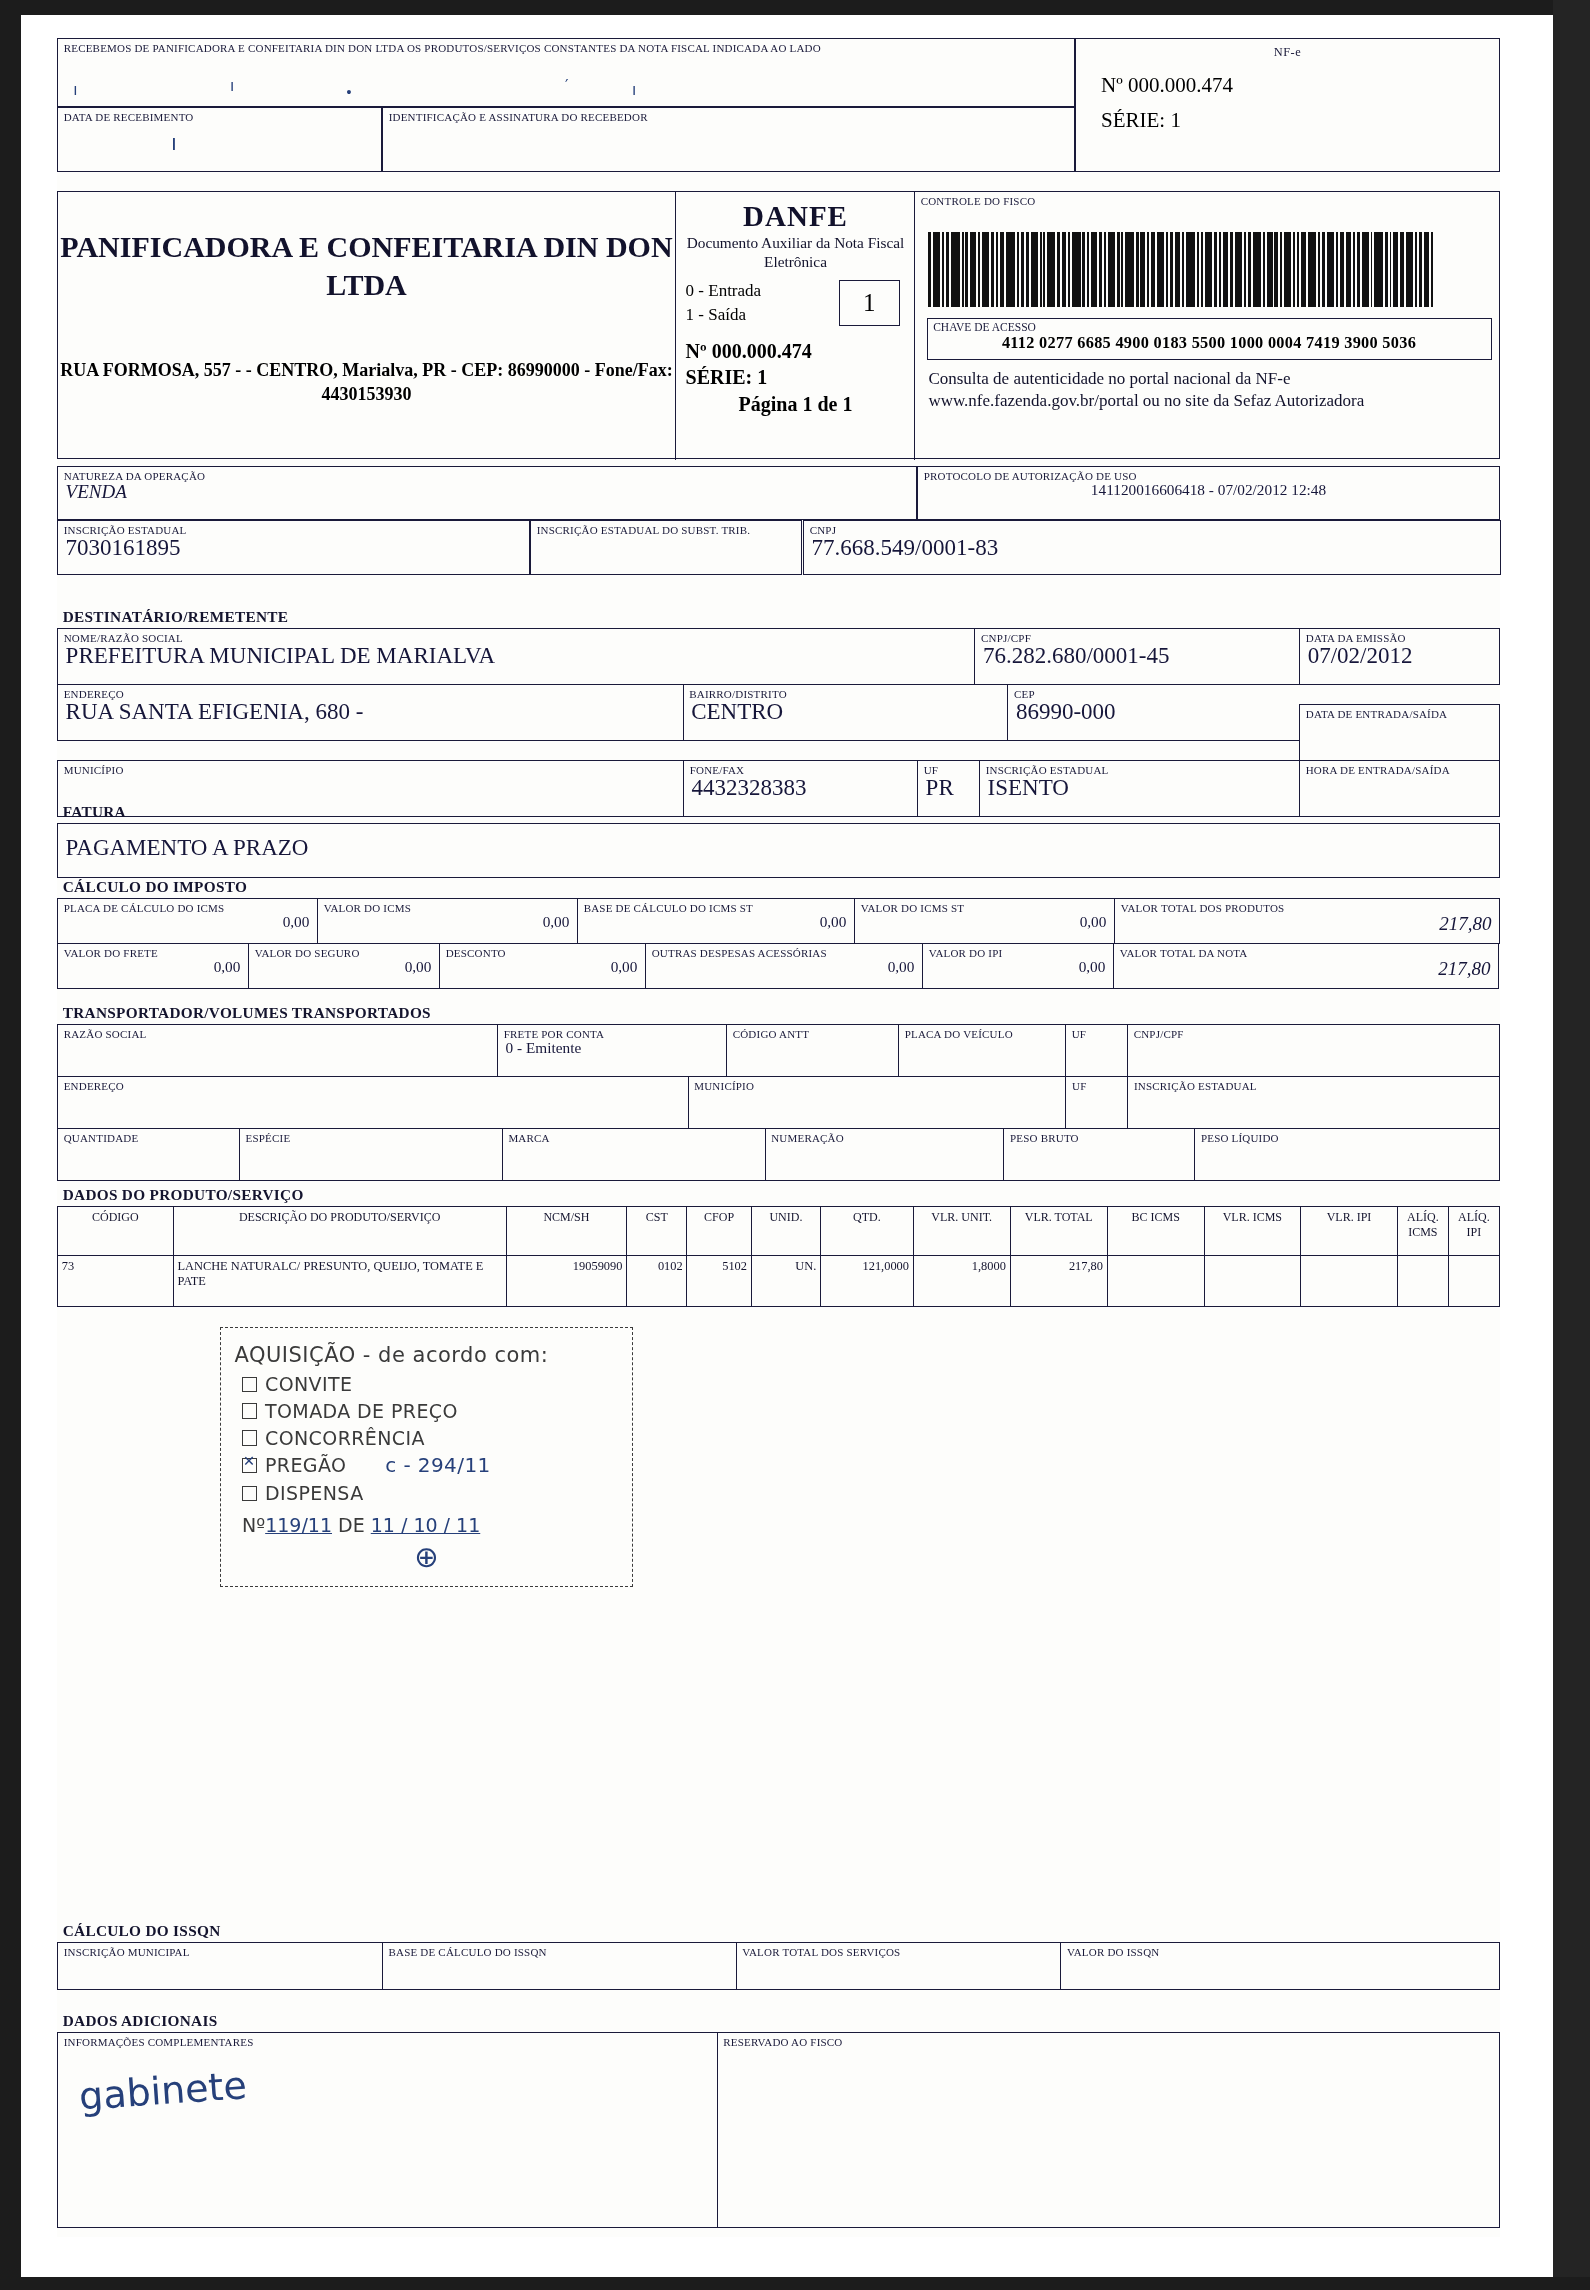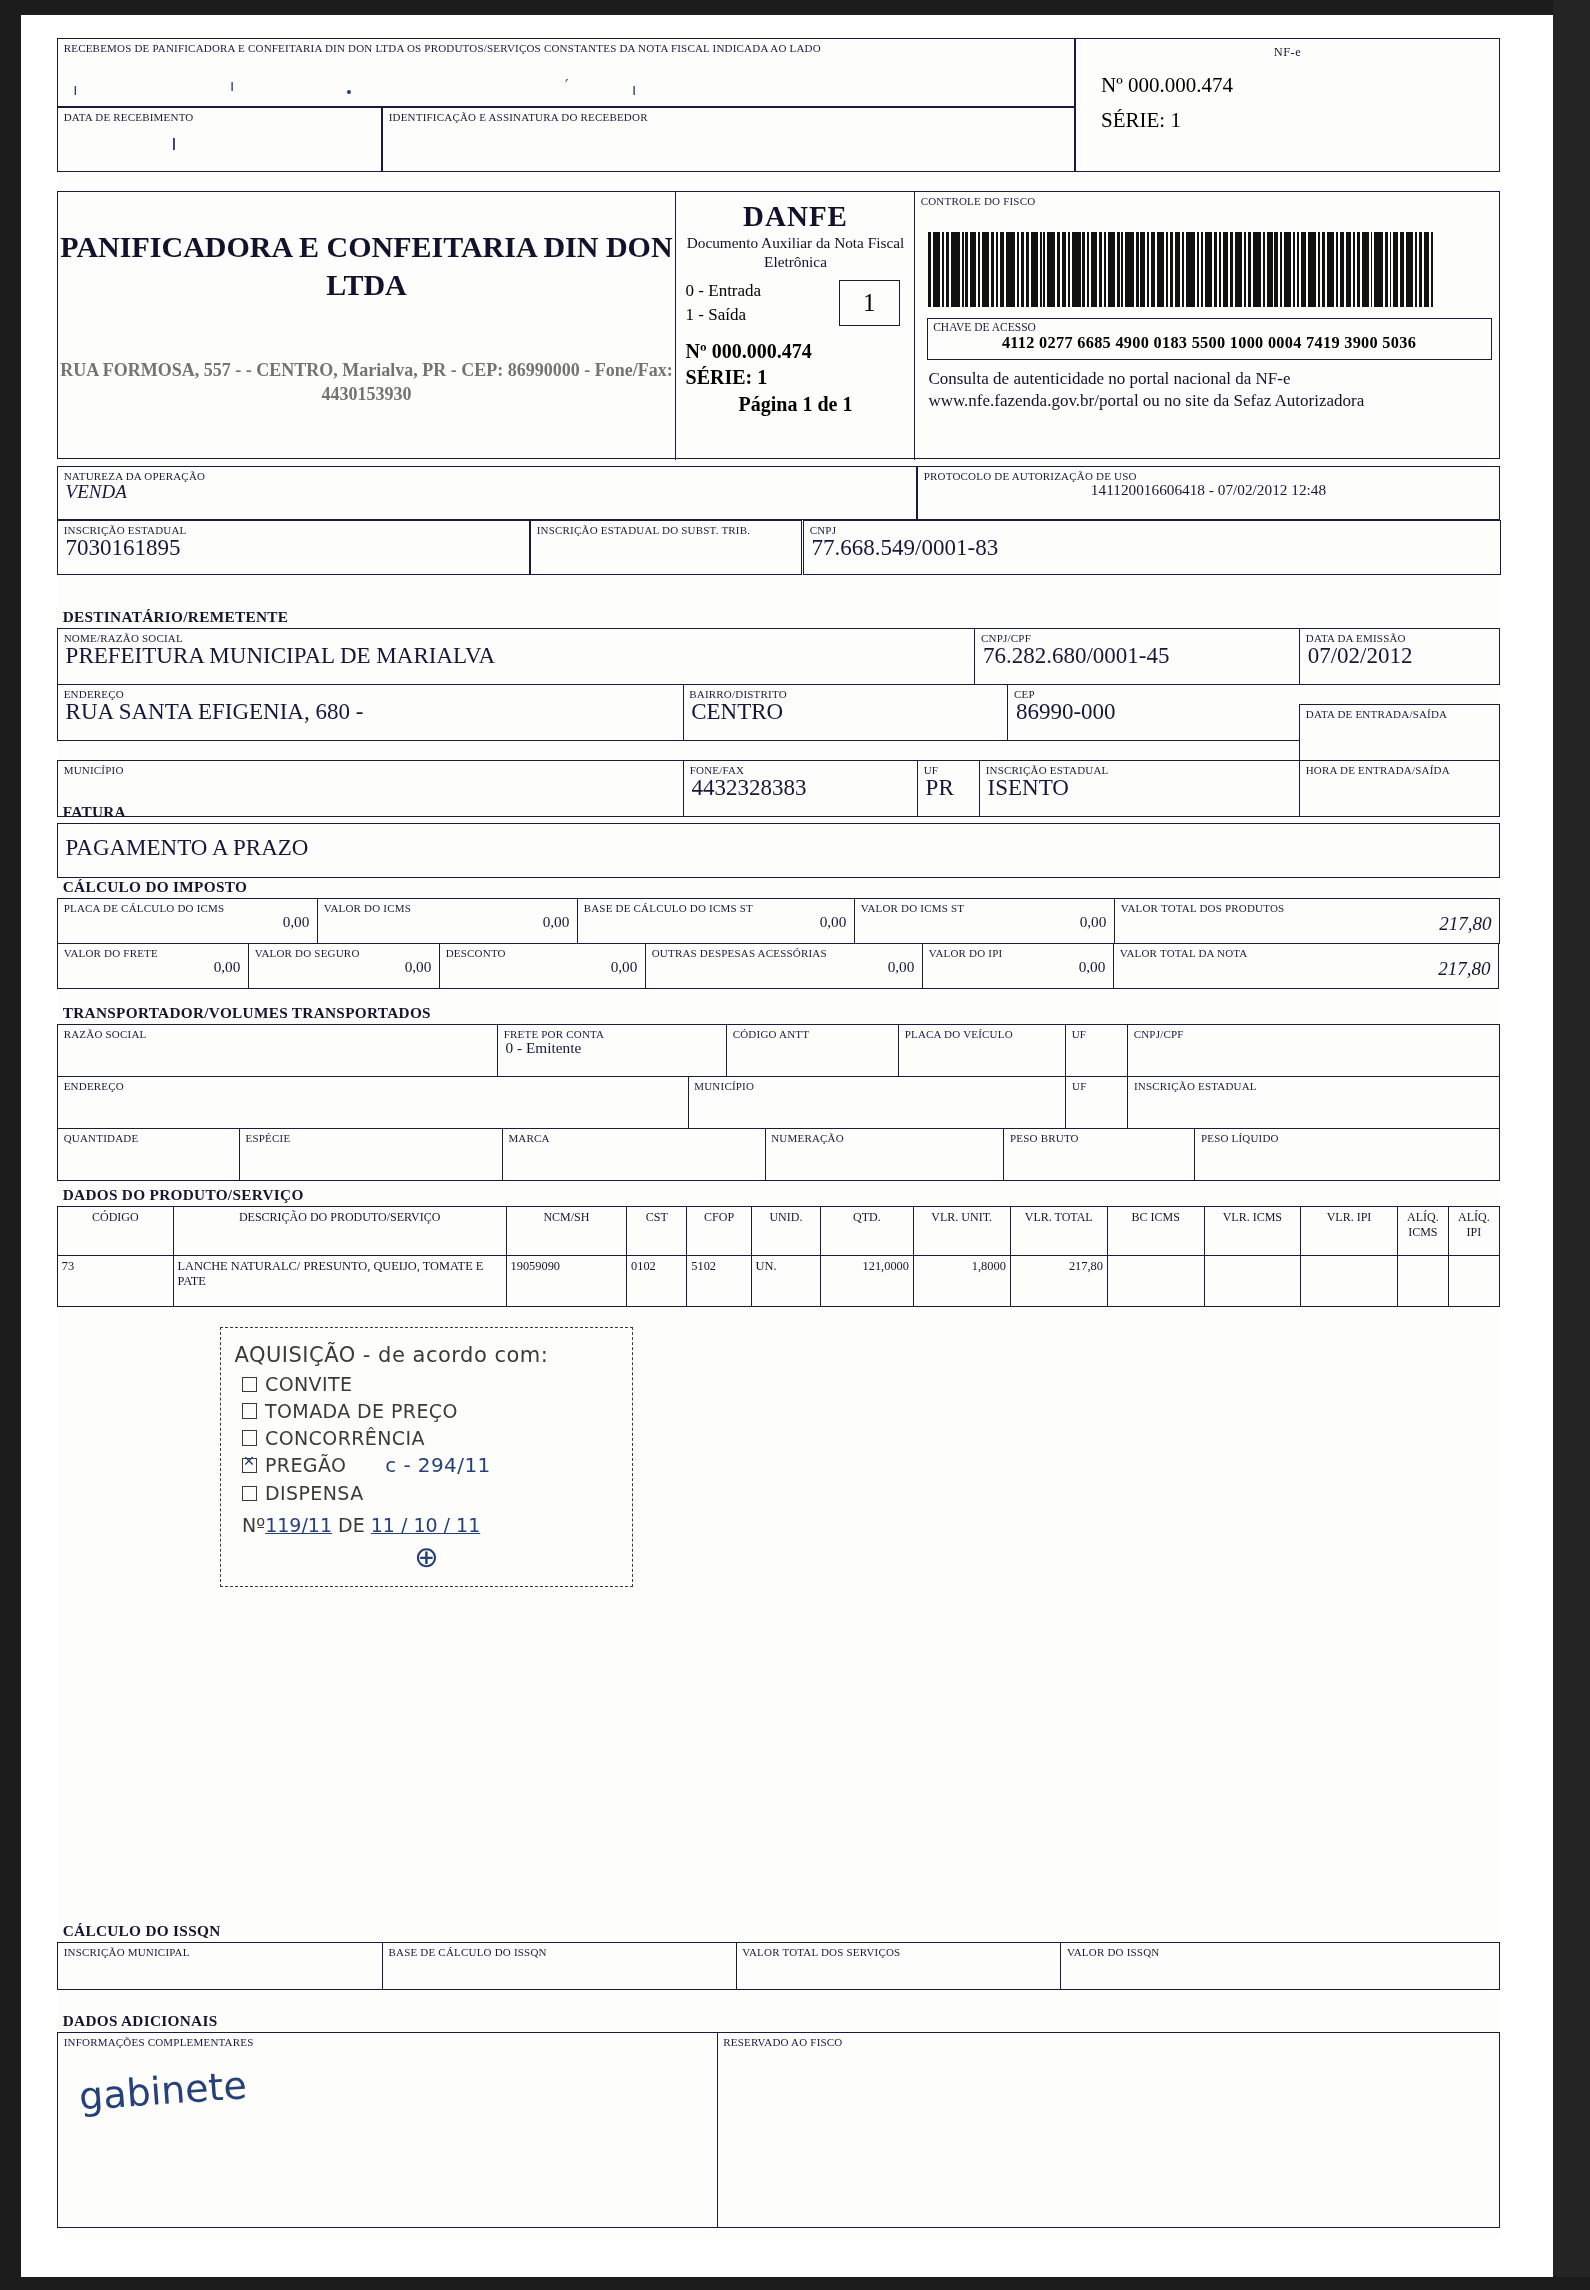--- a/index.html
+++ b/index.html
@@ -32,21 +32,21 @@
   .recv .right { position:absolute; left:1018px; top:0; width:425px; height:134px; }
   .nfe-tag { font-size:12.4px; text-align:center; padding-top:5.7px; color:#1a1a3a; letter-spacing:0.5px;}
   .nfe-num { font-size:21px; padding:13.4px 0 0 25px; }
   .nfe-ser { font-size:21px; padding:9.6px 0 0 25px; }
   .scribble { position:absolute; font-family:"DejaVu Sans", sans-serif; color:#26407a; }
 
   
   .emitblock { position:absolute; left:0; top:153px; width:1443px; height:268px; }
   .emit { position:absolute; left:0; top:0; width:617px; height:268px; }
   .emit-name { text-align:center; font-weight:bold; font-size:30px; line-height:1.25; margin-top:36px; color:#12122c;}
-  .emit-addr { text-align:center; font-weight:bold; font-size:18px; line-height:1.35; margin-top:55px; color:#737373;}
+  .emit-addr { text-align:center; font-weight:bold; font-size:18px; line-height:1.35; margin-top:55px; color:#000000;}
   .danfe { position:absolute; left:617px; top:0; width:239px; height:268px; border-left:1.4px solid #1a1a3a; }
   .danfe h1 { text-align:center; font-size:29px; margin:7.6px 0 1.9px; letter-spacing:1px; color:#11112b; font-weight:bold;}
   .danfe .sub { text-align:center; font-size:15.3px; line-height:1.2; color:#11112b;}
   .danfe .ent { font-size:17px; margin:9.6px 0 0 9.6px; }
   .danfe .sai { font-size:17px; margin:3.8px 0 0 9.6px; }
   .danfe .tipobox { position:absolute; right:15.3px; top:88px; width:59px; height:44px; border:1.4px solid #1a1a3a; font-size:25px; text-align:center; line-height:44px;}
   .danfe .num { font-size:20px; font-weight:bold; margin:15.3px 0 0 9.6px;}
   .danfe .ser { font-size:20px; font-weight:bold; margin:2.9px 0 0 9.6px;}
   .danfe .pag { font-size:20px; font-weight:bold; text-align:center; margin-top:3.8px;}
   .fisco { position:absolute; left:856px; top:0; width:588px; height:268px; border-left:1.4px solid #1a1a3a;}
@@ -72,21 +72,21 @@
   .imposto { position:absolute; left:0; top:830px; width:1443px;}
   .transp { position:absolute; left:0; top:956px; width:1443px;}
   .prod { position:absolute; left:0; top:1138px; width:1443px;}
 
   table.prodtab { border-collapse:collapse; width:1443px; }
   table.prodtab th, table.prodtab td { border:1.4px solid #1a1a3a; font-size:12.4px; color:#14142e; padding:2.9px 3.8px; vertical-align:top;}
   table.prodtab th { font-weight:normal; text-align:center; font-size:12px; height:42px;}
   table.prodtab td { height:44px; }
   .pd-desc { font-size:14.3px; line-height:1.2;}
   .pd-num { font-size:14.3px; text-align:right;}
-  .pd-c { font-size:14.3px; text-align:left;}
+  .pd-c { font-size:14.3px; text-align:right;}
 
   
   .stamp { position:absolute; left:163px; top:1289px; width:411px; height:258px; border:1.9px dashed #3b3b3b; }
   .stamp .t { font-family:"DejaVu Sans", sans-serif; font-size:21px; color:#3a3a3a; margin:15.3px 0 5.7px 13.4px; letter-spacing:0.5px;}
   .stamp .li { font-family:"DejaVu Sans", sans-serif; font-size:19px; color:#3a3a3a; margin:4.8px 0 0 21px; letter-spacing:0.4px;}
   .stamp .li .bxs { display:inline-block; width:13.4px; height:13.4px; border:1.5px solid #3a3a3a; margin-right:7.6px; position:relative; top:1px;}
   .stamp .li .bxs.x::before{content:"✕"; position:absolute; left:0px; top:-5.7px; font-size:14.3px; color:#26407a;}
   .stamp .hand { font-family:"DejaVu Sans", sans-serif; color:#26407a; }
   .stamp .nline { font-family:"DejaVu Sans", sans-serif; font-size:19px; color:#3a3a3a; margin:9.6px 0 0 21px;}
   .stamp .nline u { color:#26407a; }

